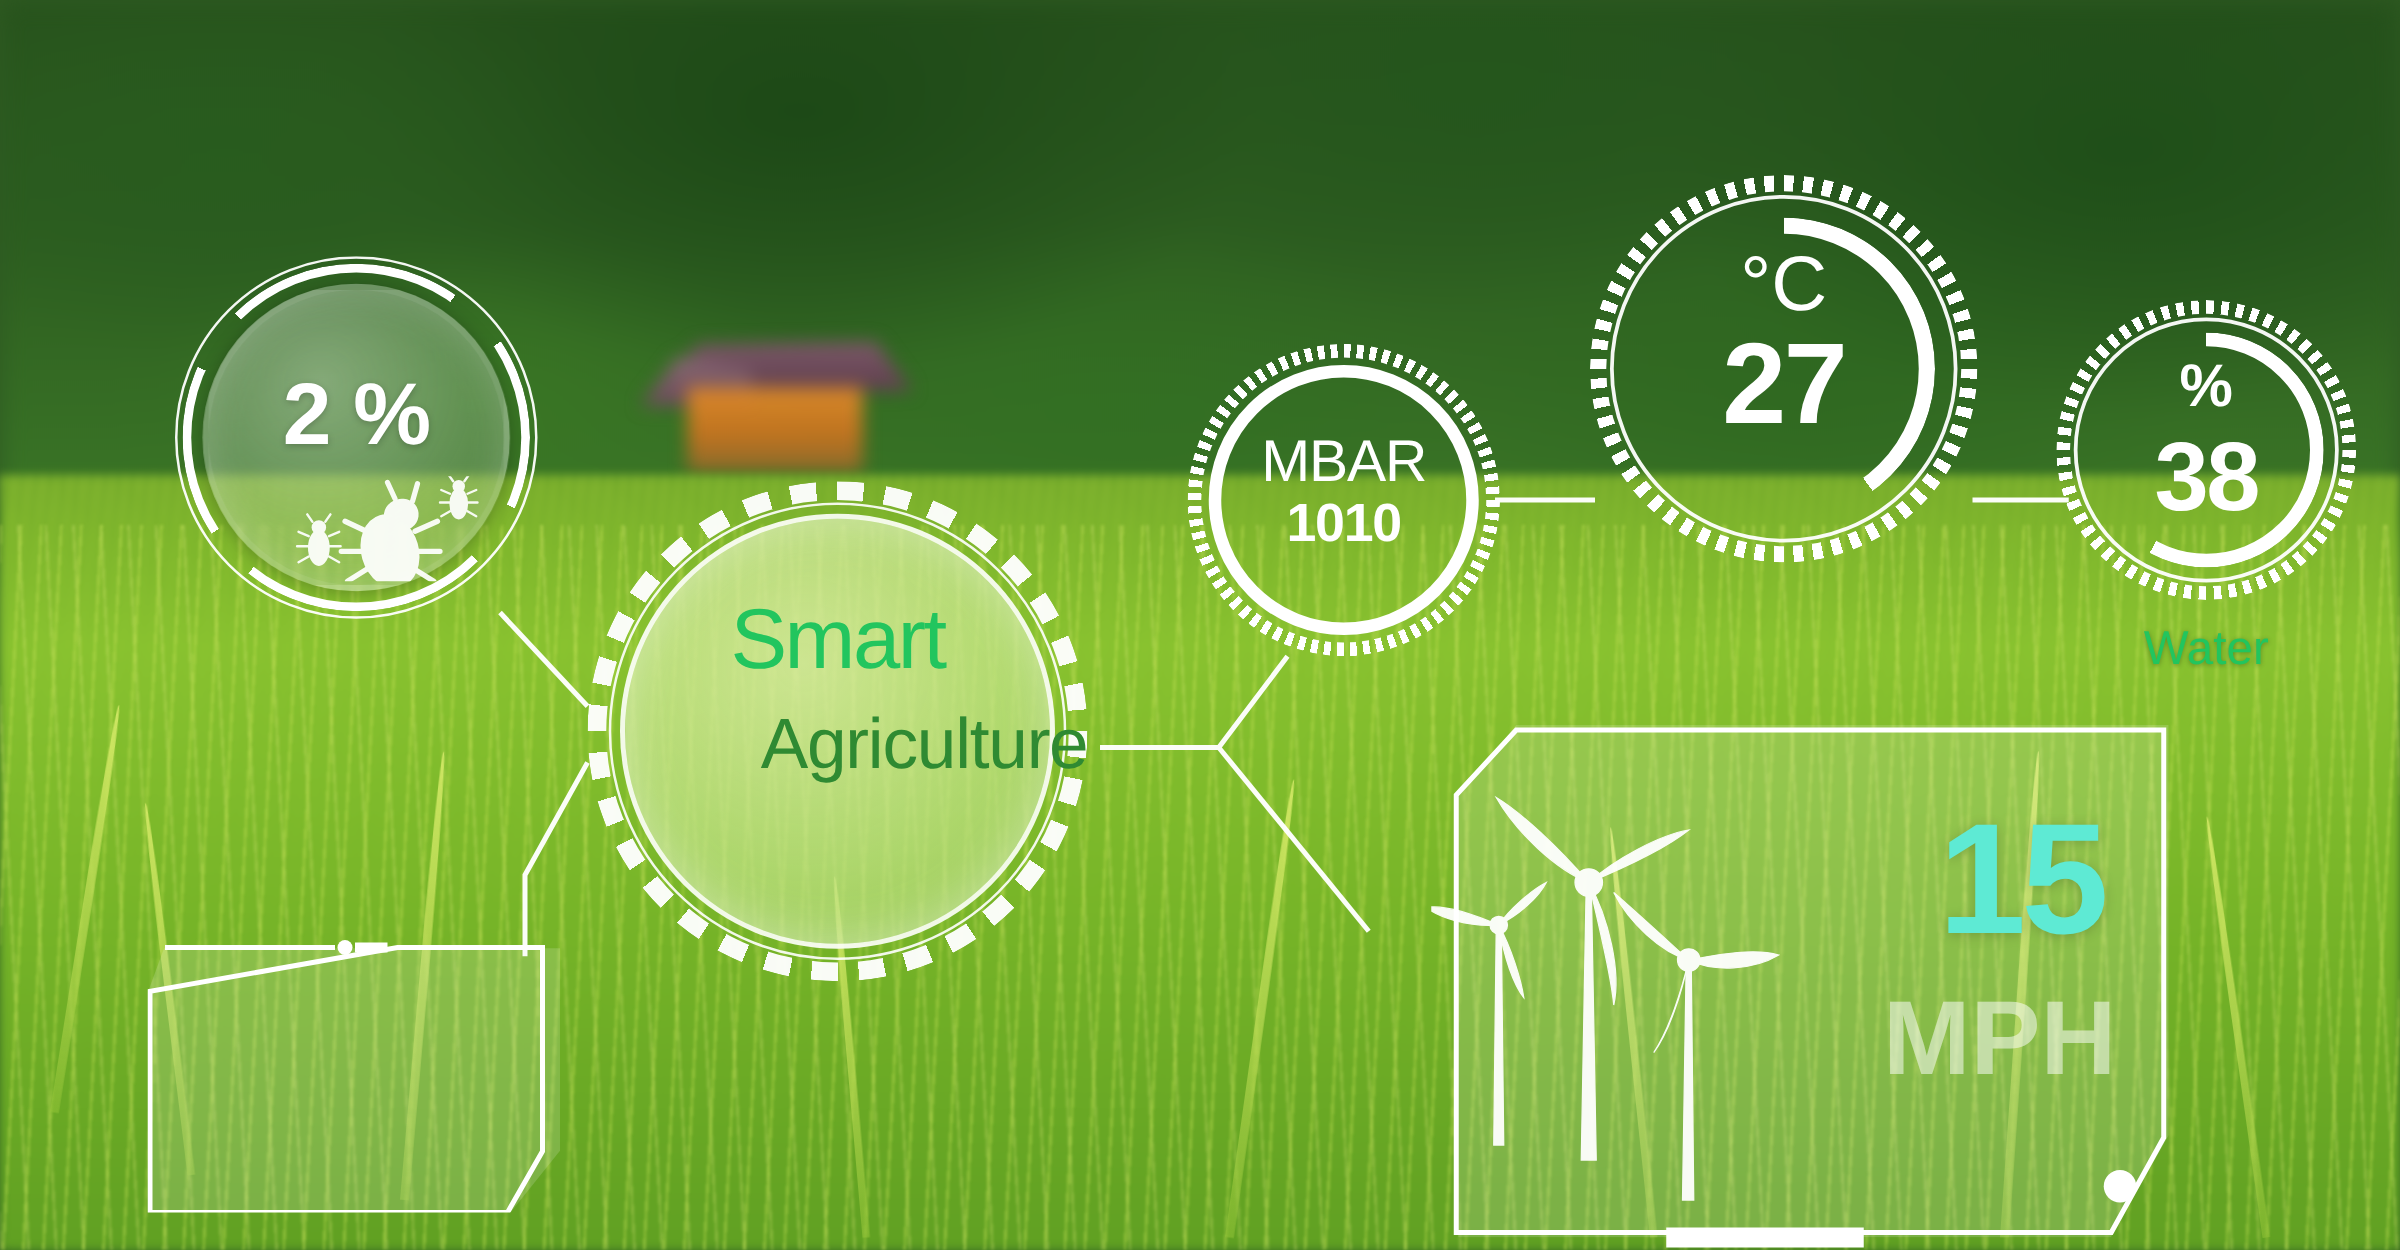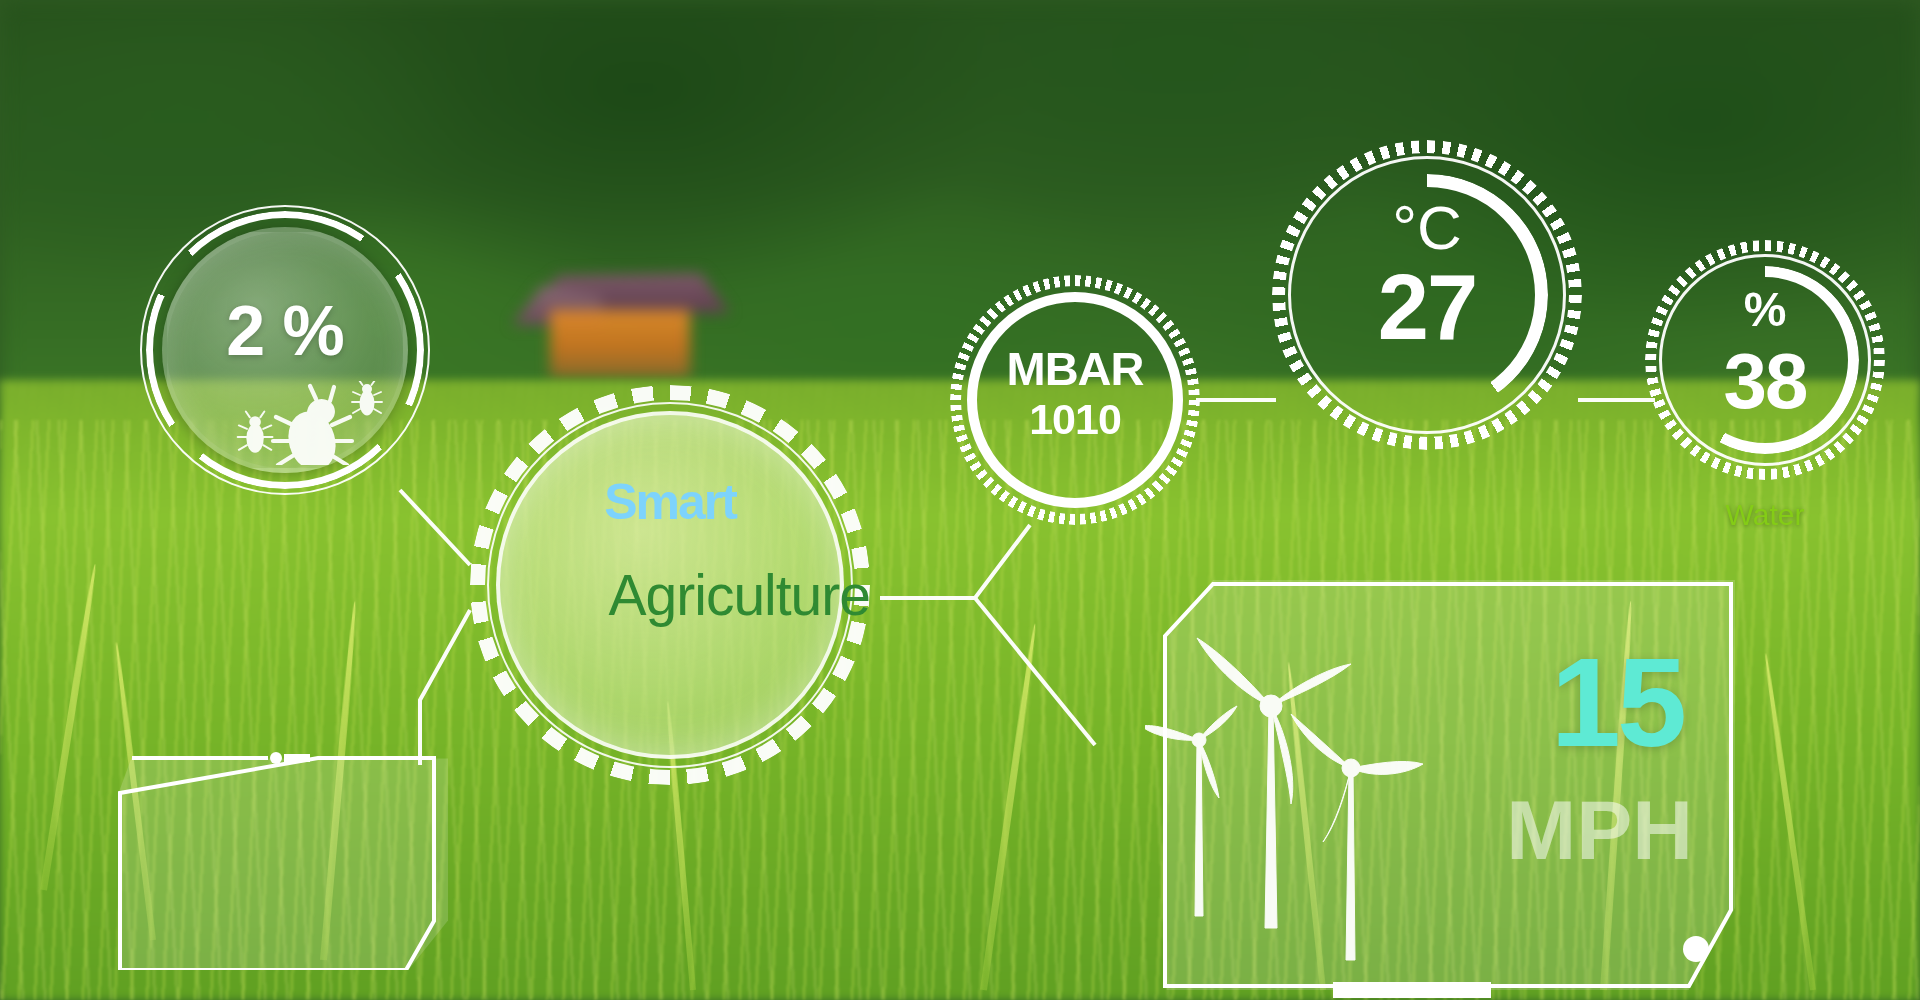--- a/index.html
+++ b/index.html
@@ -115,41 +115,41 @@
     -webkit-mask-image: repeating-conic-gradient(from 0deg, #000 0deg 6.2deg, transparent 6.2deg 11.25deg);
             mask-image: repeating-conic-gradient(from 0deg, #000 0deg 6.2deg, transparent 6.2deg 11.25deg);
     opacity:.96;
   }
   #smart .inner-hair {
     position:absolute; left:17px; top:17px; width:366px; height:366px; border-radius:50%;
     border:2px solid rgba(255,255,255,.9);
   }
   #smart .s-title {
     position:absolute; left:0; top:92px; width:400px; text-align:center;
-    color:#7dd3fc; font-size:50px; font-weight:bold; letter-spacing:-2px; line-height:1;
+    color:#22c55e; font-size:68px; font-weight:normal; letter-spacing:-2px; line-height:1;
   }
   #smart .s-sub {
     position:absolute; left:0; top:182px; width:400px; text-align:right;
     color:#2f8a32; font-size:57px; font-weight:normal; letter-spacing:-1px; line-height:1;
   }
 
   
   #mbar { left:950px; top:275px; width:250px; height:250px; }
   #mbar .tick-ring {
     position:absolute; left:0; top:0; width:250px; height:250px; border-radius:50%;
     border:11px solid #fff;
     -webkit-mask-image: repeating-conic-gradient(from 0deg, #000 0deg 2.6deg, transparent 2.6deg 5deg);
             mask-image: repeating-conic-gradient(from 0deg, #000 0deg 2.6deg, transparent 2.6deg 5deg);
   }
   #mbar .solid-ring {
     position:absolute; left:17px; top:17px; width:216px; height:216px; border-radius:50%;
     border:10px solid #fff;
   }
   #mbar .unit { position:absolute; left:0; top:66px; width:250px; text-align:center;
-    color:#fff; font-size:47px; font-weight:bold; letter-spacing:-1px; }
+    color:#fff; font-size:47px; font-weight:normal; letter-spacing:-1px; }
   #mbar .val  { position:absolute; left:0; top:120px; width:250px; text-align:center;
     color:#fff; font-size:43px; font-weight:bold; letter-spacing:-1px; }
 
   
   #temp { left:1272px; top:140px; width:310px; height:380px; }
   #temp .tick-ring {
     position:absolute; left:0; top:0; width:310px; height:310px; border-radius:50%;
     border:13px solid #fff;
     -webkit-mask-image: repeating-conic-gradient(from 0deg, #000 0deg 3deg, transparent 3deg 6deg);
             mask-image: repeating-conic-gradient(from 0deg, #000 0deg 3deg, transparent 3deg 6deg);
@@ -187,21 +187,21 @@
     position:absolute; left:26px; top:26px; width:188px; height:188px; border-radius:50%;
     border:11px solid #fff;
     -webkit-mask-image: conic-gradient(from 0deg, #000 0 58%, transparent 58% 100%);
             mask-image: conic-gradient(from 0deg, #000 0 58%, transparent 58% 100%);
   }
   #water .unit { position:absolute; left:0; top:42px; width:240px; text-align:center;
     color:#fff; font-size:48px; font-weight:bold; }
   #water .val  { position:absolute; left:0; top:96px; width:240px; text-align:center;
     color:#fff; font-size:78px; font-weight:bold; letter-spacing:-2px; }
   #water .lbl  { position:absolute; left:0; top:258px; width:240px; text-align:center;
-    color:#84cc16; font-size:30px; text-shadow:0 1px 4px rgba(0,0,0,.3); }
+    color:#22c55e; font-size:38px; text-shadow:0 1px 4px rgba(0,0,0,.3); }
 
   
   #ph { left:118px; top:745px; width:330px; height:225px; }
   #ph .frame-fill {
     position:absolute; left:0; top:0; width:330px; height:225px;
     background: rgba(255,255,255,.16);
     clip-path: polygon(4% 6%, 96% 6%, 100% 6%, 100% 78%, 88% 100%, 0 100%, 0 22%);
   }
   #ph .frame-stroke {
     position:absolute; left:0; top:0; width:330px; height:225px;

